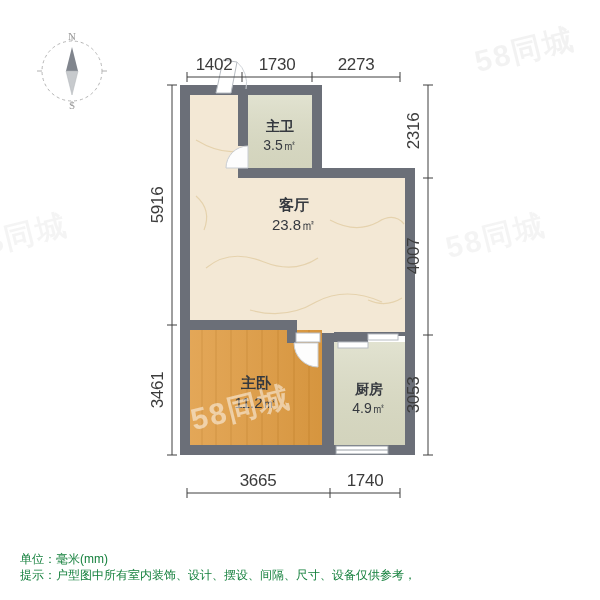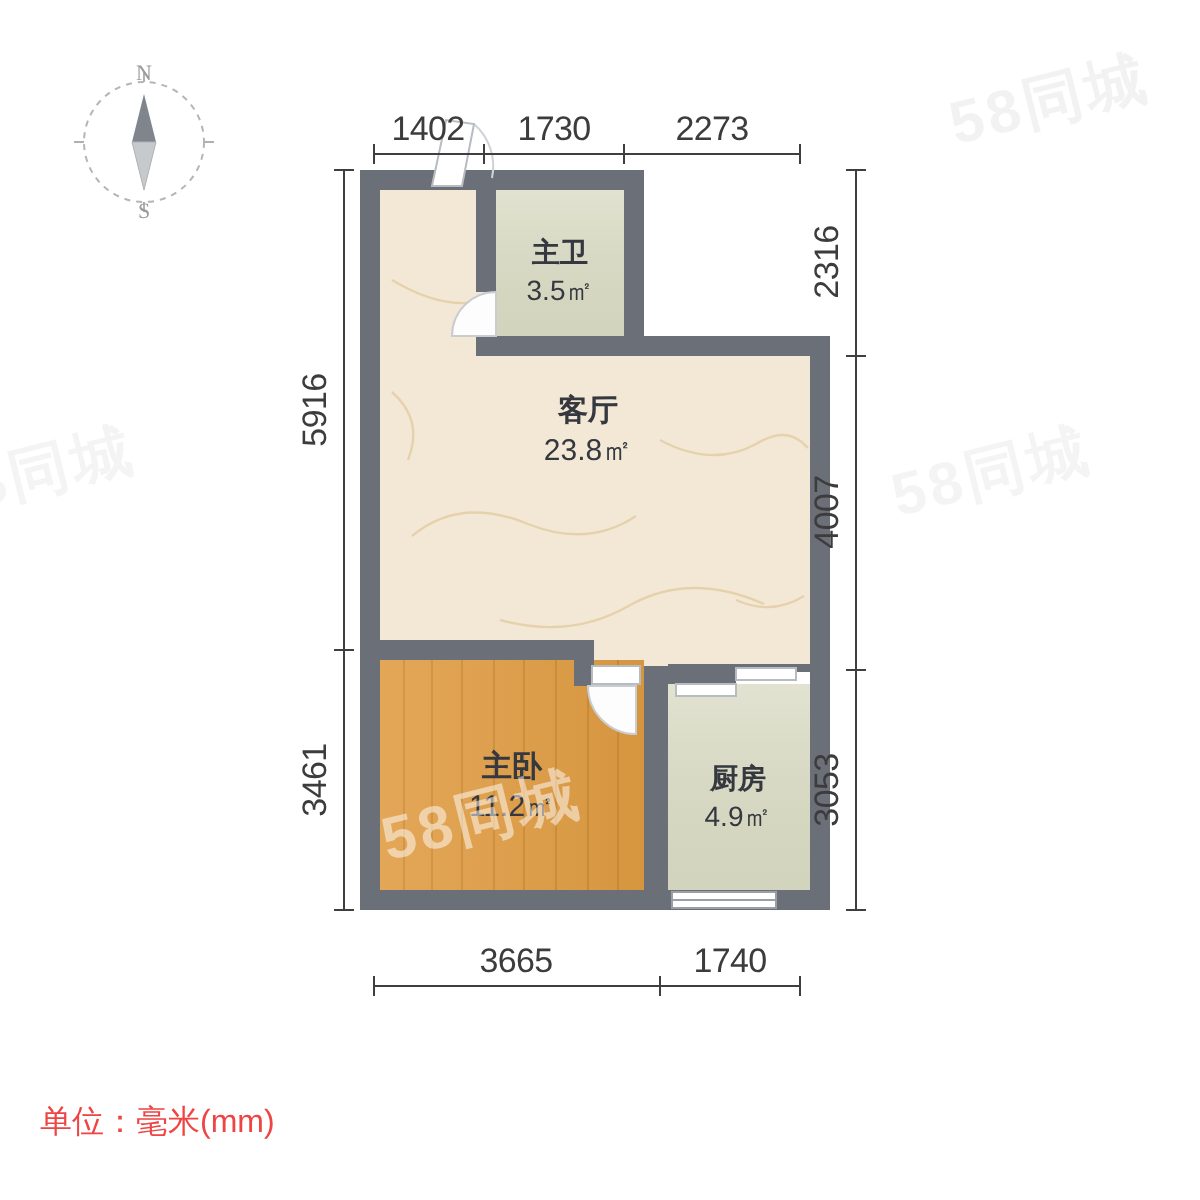--- a/index.html
+++ b/index.html
@@ -11,21 +11,21 @@
   .dim-num{font-size:17px;fill:#3c3c3c;letter-spacing:-0.3px;}
   .room-name{font-size:15px;font-weight:bold;fill:#35393f;}
   .room-area{font-size:15px;fill:#35393f;}
   .compass-letter{font-size:11px;fill:#9a9a9a;font-family:"Liberation Serif", serif;}
   .wall{fill:#6b6f78;}
   .dimline{stroke:#3f3f3f;stroke-width:1;}
   .door{fill:#ffffff;stroke:#b7bcc2;stroke-width:1;}
   .swing{fill:#fdfdfd;stroke:#c9cdd2;stroke-width:1;}
   .wm{font-size:30px;font-weight:bold;letter-spacing:2px;}
   .footer-text{
-    position:absolute;left:20px;font-size:16px;color:#ef4444;white-space:nowrap;
+    position:absolute;left:20px;font-size:12px;color:#15803d;white-space:nowrap;
   }
   .copyright{
     position:absolute;right:21px;top:563px;font-size:12px;color:#9aa0a4;white-space:nowrap;
   }
 </style>
 </head>
 <body>
 
 <div id="stage">
 
@@ -180,14 +180,15 @@
     <g>
       <text class="wm" x="527" y="60" text-anchor="middle" fill="rgba(0,0,0,0.05)" transform="rotate(-14 527 60)">58同城</text>
       <text class="wm" x="498" y="246" text-anchor="middle" fill="rgba(0,0,0,0.045)" transform="rotate(-14 498 246)">58同城</text>
       <text class="wm" x="20" y="246" text-anchor="middle" fill="rgba(0,0,0,0.045)" transform="rotate(-14 20 246)">58同城</text>
       <text class="wm" x="243" y="418" text-anchor="middle" fill="rgba(255,255,255,0.5)" transform="rotate(-14 243 418)">58同城</text>
     </g>
   </svg>
 
   
   <div class="footer-text" style="top:551px">单位：毫米(mm)</div>
+  <div class="footer-text" style="top:567px">提示：户型图中所有室内装饰、设计、摆设、间隔、尺寸、设备仅供参考，</div>
 
 </div>
 
 </body></html>

